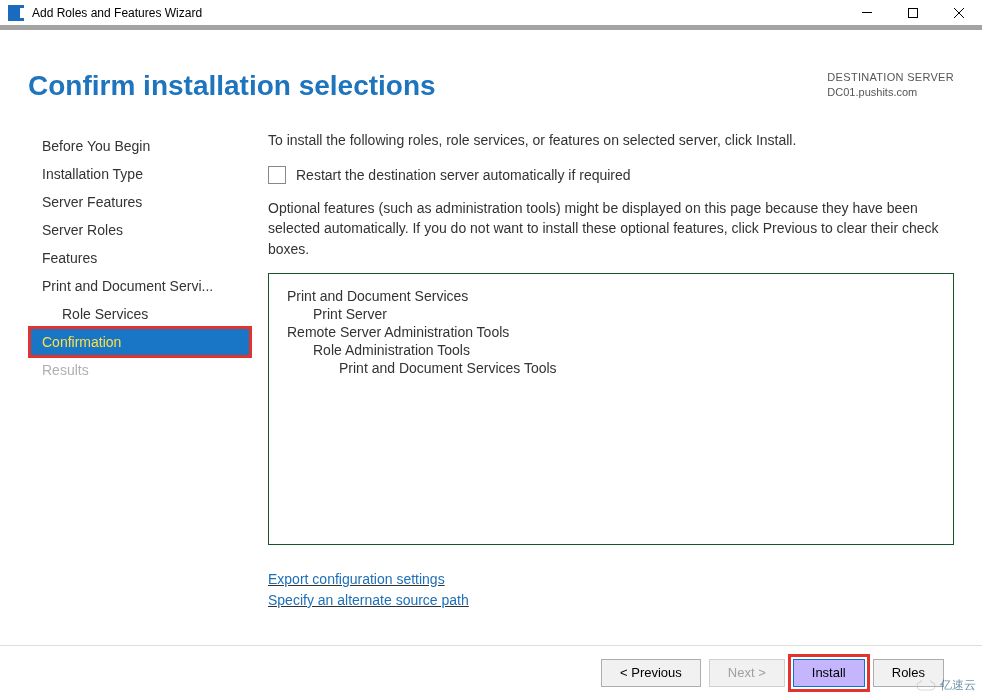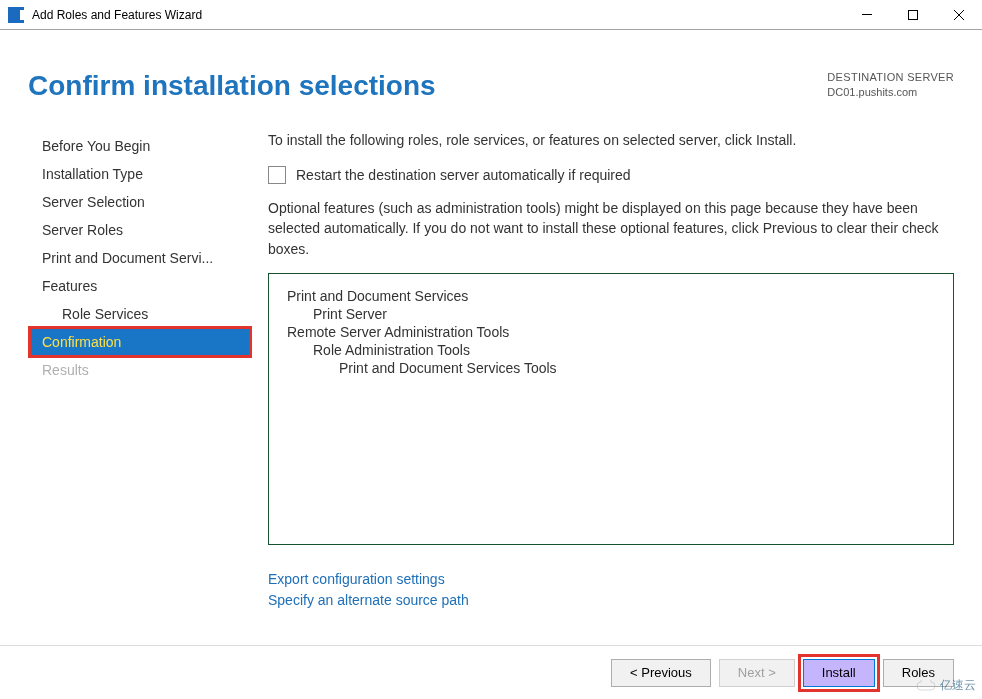--- a/index.html
+++ b/index.html
@@ -1,18 +1,18 @@
 <!DOCTYPE html>
 <html><head>
   <meta charset="utf-8">
   <style>
     * { box-sizing: border-box; margin: 0; padding: 0; font-family: "Segoe UI", Tahoma, sans-serif; }
     body { background: #fff; width: 982px; height: 699px; position: relative; overflow: hidden; }
     
-    .titlebar { height: 30px; display: flex; align-items: center; padding-left: 8px; border-bottom: 1px solid #a3a3a3; }
+    .titlebar { height: 30px; display: flex; align-items: center; padding-left: 8px; border-bottom: 5px solid #a3a3a3; }
     .titlebar-icon { width: 16px; height: 16px; background: #1a6bbf; margin-right: 8px; position: relative; }
     .titlebar-icon::after { content:""; position:absolute; right:-2px; top:3px; width:6px; height:10px; background:#fff; }
     .titlebar-title { font-size: 12px; color: #000; flex: 1; }
     .win-controls { display: flex; height: 100%; }
     .win-btn { width: 46px; height: 100%; display: flex; align-items: center; justify-content: center; }
     .win-btn svg { display:block; }
     
     .header-row { display: flex; align-items: flex-start; padding: 40px 28px 0 28px; }
     .page-title { color: #1e74bd; font-size: 28px; font-weight: 700; flex: 1; }
     .dest { text-align: left; font-size: 11px; color: #555; line-height: 1.4; }
@@ -31,24 +31,24 @@
     .intro { margin-bottom: 18px; }
     .check-row { display: flex; align-items: center; margin-bottom: 14px; }
     .check-row .cb { width:18px; height:18px; border:1px solid #888; margin-right: 10px; }
     .optional { margin-bottom: 14px; line-height: 1.45; }
     
     .listbox { border: 1px solid #14532d; height: 272px; padding: 12px 18px; overflow-y: auto; }
     .listbox .lvl0 { font-size:14px; margin: 2px 0; }
     .listbox .lvl1 { padding-left: 26px; font-size:14px; margin: 2px 0;}
     .listbox .lvl2 { padding-left: 52px; font-size:14px; margin: 2px 0;}
     
-    .links { margin-top: 24px; }
+    .links { margin-top: 24px; text-decoration: underline; }
     .links a { color: #1d6fb8; font-size: 14px; text-decoration: none; display: block; line-height: 1.5; cursor:pointer;}
     
-    .footer { position: absolute; bottom: 0; left: 0; right: 0; height: 54px; border-top: 1px solid #ddd; display:flex; justify-content: flex-end; align-items: center; padding-right: 28px; gap: 8px; }
+    .footer { position: absolute; bottom: 0; left: 0; right: 0; height: 54px; border-top: 1px solid #ddd; display:flex; justify-content: flex-end; align-items: center; padding-right: 38px; gap: 8px; }
     .btn { height: 28px; padding: 0 18px; font-size: 13px; background: #f1f1f1; border: 1px solid #adadad; cursor: pointer; }
     .btn.disabled { color: #a0a0a0; border-color:#d0d0d0; }
     .btn.default { border-color: #0078d7; background:#c4b5fd; }
     .btn.install-marker { outline: 3px solid #e2342d; outline-offset: 2px; }
     
     .watermark { position:absolute; right:6px; bottom:5px; opacity:.6; font-size:12px; color:#0c4a6e; display:flex; align-items:center; gap:4px;}
     .watermark svg { opacity:.6;}
   </style>
 </head>
 <body>
@@ -80,24 +80,24 @@
   <div class="dest">
     <div class="d1">DESTINATION SERVER</div>
     <div>DC01.pushits.com</div>
   </div>
 </div>
 
 <div class="body-row">
   <div class="nav" id="nav-list">
       <div class="nav-item">Before You Begin</div>
       <div class="nav-item">Installation Type</div>
-      <div class="nav-item">Server Selection</div>
+      <div class="nav-item">Server Features</div>
       <div class="nav-item">Server Roles</div>
+      <div class="nav-item">Features</div>
       <div class="nav-item">Print and Document Servi...</div>
-      <div class="nav-item">Features</div>
       <div class="nav-item sub">Role Services</div>
       <div class="nav-item selected selected-marker">Confirmation</div>
       <div class="nav-item disabled">Results</div>
     </div>
   <div class="main">
     <div class="intro">To install the following roles, role services, or features on selected server, click Install.</div>
     <div class="check-row">
       <div class="cb"></div>
       <div>Restart the destination server automatically if required</div>
     </div>

